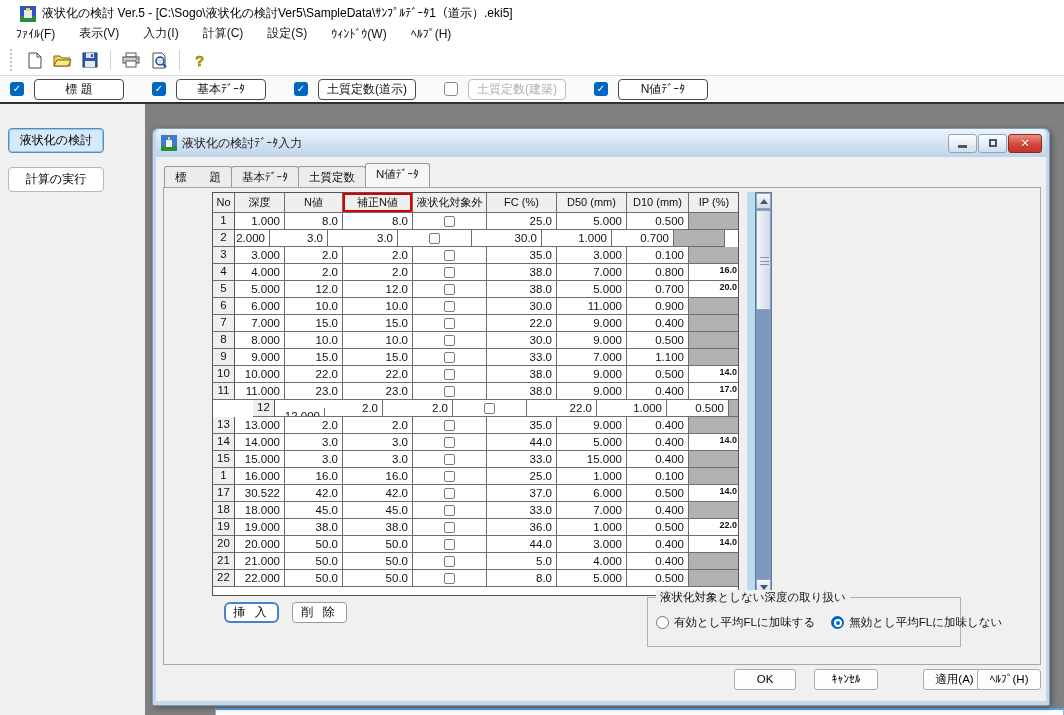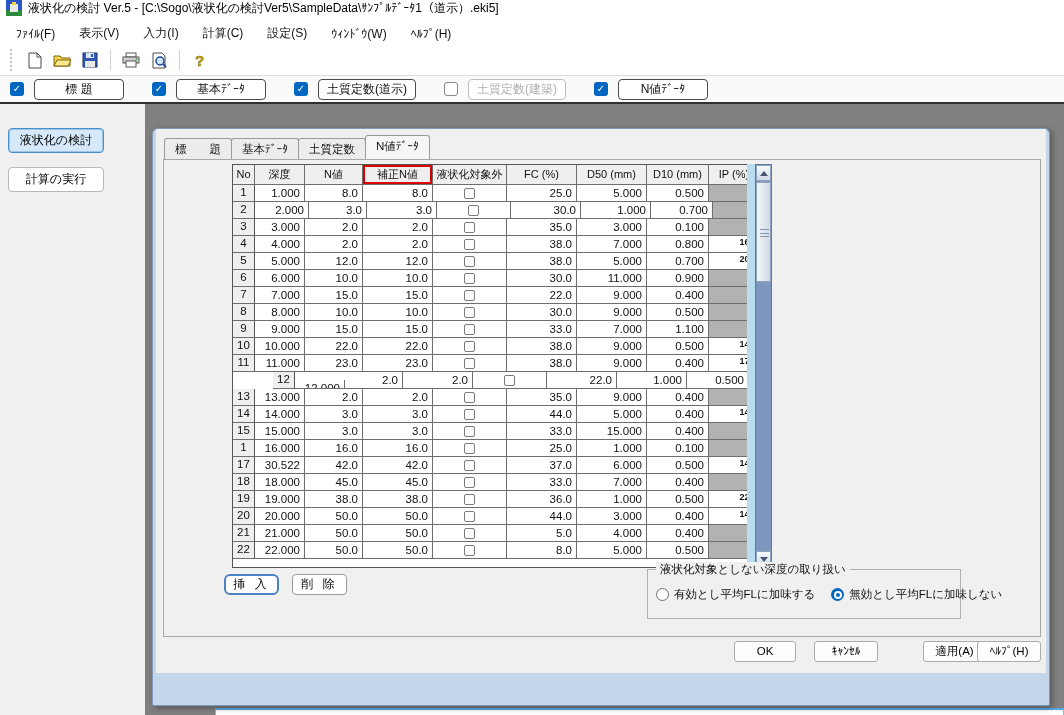--- a/index.html
+++ b/index.html
@@ -1,20 +1,20 @@
 <!DOCTYPE html>
 <html><head>
 <meta charset="utf-8">
 <style>
   * { box-sizing: border-box; margin: 0; padding: 0; }
   html,body { width:1064px; height:715px; overflow:hidden; }
   body { font-family:"Liberation Sans","DejaVu Sans",sans-serif; font-size:12px; color:#111; background:#f0f0f0; position:relative; }
 
   
-  .titlebar { height:22px; background:#fff; display:flex; align-items:flex-start; gap:6px; padding-left:6px; }
+  .titlebar { height:22px; background:#fff; display:flex; align-items:flex-end; gap:6px; padding-left:20px; }
   .titlebar .ttl { font-size:12px; color:#000; }
   .menubar { height:23px; background:#fff; display:flex; align-items:center; padding-left:4px; }
   .menu-item { padding:3px 12px; cursor:default; }
   .toolbar { height:31px; background:#fff; border-bottom:1px solid #dcdcdc; display:flex; align-items:center; padding-left:10px; gap:4px; }
   .gripper { width:4px; height:22px; border-left:2px dotted #c0c0c0; margin-right:4px; }
   .tbtn { width:24px; height:24px; display:flex; align-items:center; justify-content:center; }
   .tsep { width:1px; height:20px; background:#d0d0d0; margin:0 4px; }
   .checkbar { height:28px; background:#fafafa; border-bottom:2px solid #2f2f2f; display:flex; align-items:center; padding-left:10px; }
   .chk-group { display:flex; align-items:center; margin-right:28px; }
   .chk { width:14px; height:14px; border-radius:3px; margin-right:10px; display:flex; align-items:center; justify-content:center; }
@@ -43,21 +43,21 @@
   .glyph-res { width:8px; height:8px; border:2px solid #44566e; }
   .dlg-client { position:relative; height:544px; background:#f0f0f0; }
 
   
   .tabs { position:absolute; left:8px; top:7px; display:flex; align-items:flex-end; height:23px; z-index:2; }
   .tab { height:21px; padding:3px 10px 0 10px; background:#ececec; border:1px solid #9a9a9a; border-bottom:none; border-radius:3px 3px 0 0; font-size:11.5px; margin-right:-1px; }
   .tab.active { height:24px; background:#f6f6f6; position:relative; z-index:3; }
   .tabpage { position:absolute; left:7px; top:30px; width:878px; height:478px; background:#f0f0f0; border:1px solid #a8a8a8; }
 
   
-  .grid { position:absolute; left:68px; top:4px; width:527px; height:404px; border:1px solid #555; background:#fff; overflow:hidden; }
+  .grid { position:absolute; left:48px; top:4px; width:527px; height:404px; border:1px solid #555; background:#fff; overflow:hidden; }
   .grow { display:flex; height:17px; }
   .grow.header { height:20px; }
   .gcell { border-right:1px solid #6e6e6e; border-bottom:1px solid #6e6e6e; font-size:11.5px; overflow:hidden; flex-shrink:0; }
   .gcell.head { background:#efefef; text-align:center; line-height:18px; font-size:11px; white-space:nowrap; }
   .gcell.head.hl { box-shadow:inset 0 0 0 2px #d80000; }
   .gcell.rowhdr { background:#efefef; text-align:center; line-height:15px; border-right:1px solid #555; }
   .gcell.num { text-align:right; padding-right:4px; line-height:16px; background:#fff; }
   .gcell.chkcell { display:flex; align-items:center; justify-content:center; background:#fff; }
   .cellchk { width:11px; height:11px; border:1px solid #7a7a7a; border-radius:2px; background:#fdfdfd; }
   .gcell.ip-gray { background:#b2b2b2; }
@@ -188,20 +188,40 @@
 
 <div class="sidebar" id="sidebar">
     <button class="sbtn active" style="top: 24px;">液状化の検討</button>
     <button class="sbtn" style="top: 63px;">計算の実行</button>
   </div>
 
 <div class="mdi">
   <div class="behind"></div>
 
   <div class="dialog">
+    <div class="dlg-titlebar">
+      <span>
+        <svg width="16" height="16">
+            <rect width="16" height="16" fill="#3a7ad0"></rect>
+            <rect y="11" width="16" height="5" fill="#2c8c3c"></rect>
+            <rect x="5" y="5" width="6" height="7" fill="#f0f0f0"></rect>
+            <rect x="7" y="2" width="2" height="4" fill="#f2d43c"></rect>
+          </svg>
+      </span>
+      <span class="dlg-ttl">液状化の検討ﾃﾞｰﾀ入力</span>
+      <span class="winctl">
+        <span class="wbtn">
+            <span class="glyph-min"></span>
+          </span>
+        <span class="wbtn">
+            <span class="glyph-res"></span>
+          </span>
+        <span class="wbtn close">✕</span>
+      </span>
+    </div>
 
     <div class="dlg-client">
       <div class="tabs" id="tabs">
           <span class="tab">標　　題</span>
           <span class="tab">基本ﾃﾞｰﾀ</span>
           <span class="tab">土質定数</span>
           <span class="tab active">N値ﾃﾞｰﾀ</span>
         </div>
 
       <div class="tabpage">
@@ -225,21 +245,21 @@
               <span class="gcell chkcell" style="width: 74px;">
                 <span class="cellchk"></span>
               </span>
               <span class="gcell num" style="width: 70px;">25.0</span>
               <span class="gcell num" style="width: 70px;">5.000</span>
               <span class="gcell num" style="width: 62px;">0.500</span>
               <span class="gcell ip-gray" style="width: 51px;"></span>
             </div>
             <div class="grow">
               <span class="gcell rowhdr" style="width: 22px;">2</span>
-              <span class="gcell num" style="width: 54px;">2.000</span>
+              <span class="gcell num" style="width: 35px;">2.000</span>
               <span class="gcell num" style="width: 58px;">3.0</span>
               <span class="gcell num" style="width: 70px;">3.0</span>
               <span class="gcell chkcell" style="width: 74px;">
                 <span class="cellchk"></span>
               </span>
               <span class="gcell num" style="width: 70px;">30.0</span>
               <span class="gcell num" style="width: 70px;">1.000</span>
               <span class="gcell num" style="width: 62px;">0.700</span>
               <span class="gcell ip-gray" style="width: 51px;"></span>
             </div>

